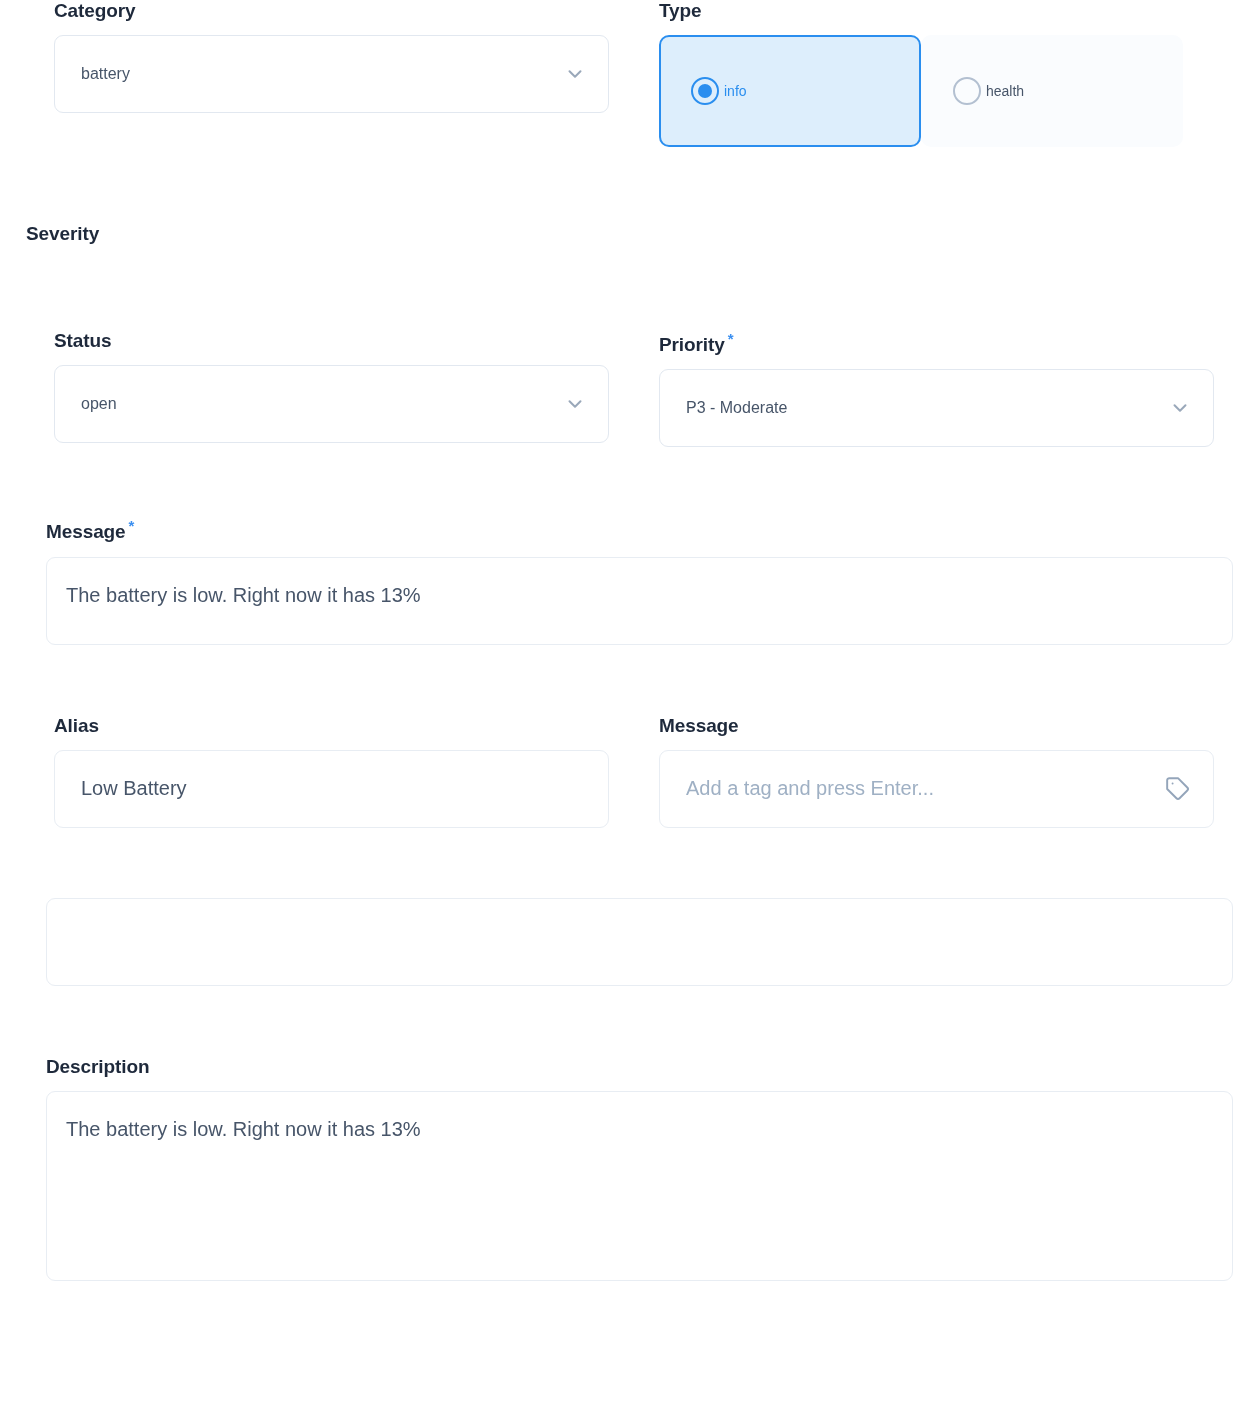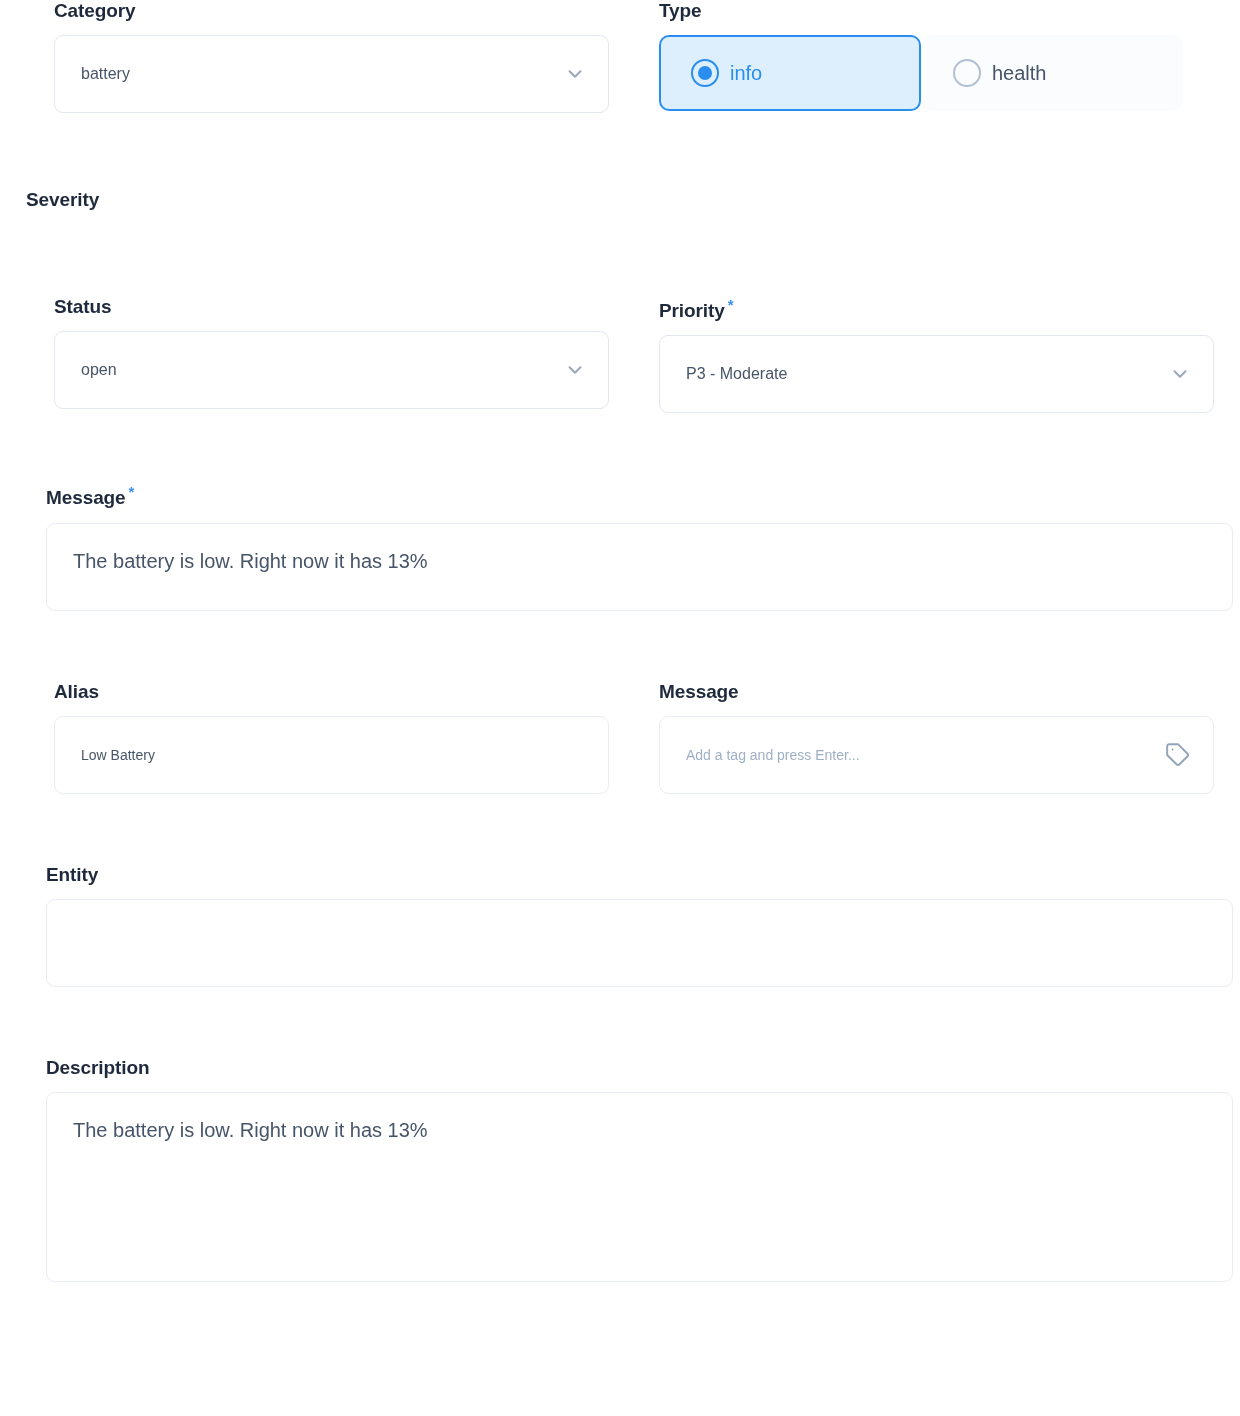--- a/index.html
+++ b/index.html
@@ -64,29 +64,29 @@
     width: 22px;
     height: 22px;
     color: #9aa8ba;
   }
   
   .radio-group {
     display: flex;
     gap: 0;
   }
   .radio-opt {
-    height: 76px;
-    display: flex;
-    align-items: center;
-    gap: 11px;
+    height: 112px;
+    display: flex;
+    align-items: center;
+    gap: 5px;
     padding: 0 30px;
     border-radius: 10px;
     border: 2px solid transparent;
     background: #fafcfe;
-    font-size: 20px;
+    font-size: 14px;
     color: #475569;
     min-width: 262px;
   }
   .radio-opt.selected {
     background: #ddeefc;
     border-color: #2a8eef;
     color: #2a8eef;
   }
   .radio-circle {
     width: 28px;
@@ -116,42 +116,42 @@
 
   
   .input {
     height: 78px;
     border: 1.5px solid #e8edf3;
     border-radius: 9px;
     background: #ffffff;
     display: flex;
     align-items: center;
     padding: 0 26px;
-    font-size: 14px;
+    font-size: 20px;
     color: #475569;
     position: relative;
   }
   .input .ph {
     color: #9fb0c4;
   }
   .tag-icon {
     position: absolute;
     right: 22px;
     top: 50%;
     transform: translateY(-50%);
     width: 26px;
     height: 26px;
     color: #94a5ba;
   }
   .textarea {
     min-height: 88px;
     border: 1.5px solid #e8edf3;
     border-radius: 9px;
     background: #ffffff;
-    padding: 26px 26px;
+    padding: 26px 19px;
     font-size: 20px;
     color: #475569;
   }
   .textarea.tall {
     height: 190px;
   }
 </style>
 </head>
 <body>
 
@@ -246,21 +246,20 @@
               <line x1="7" y1="7" x2="7.01" y2="7"></line>
             </svg>
         </span>
       </div>
     </div>
   </div>
 
   <div class="gap-70"></div>
 
   <div class="col-wide">
-    <span class="label">Entity</span>
     <div class="textarea">
       <span></span>
     </div>
   </div>
 
   <div class="gap-70"></div>
 
   <div class="col-wide">
     <span class="label">Description</span>
     <div class="textarea tall">

